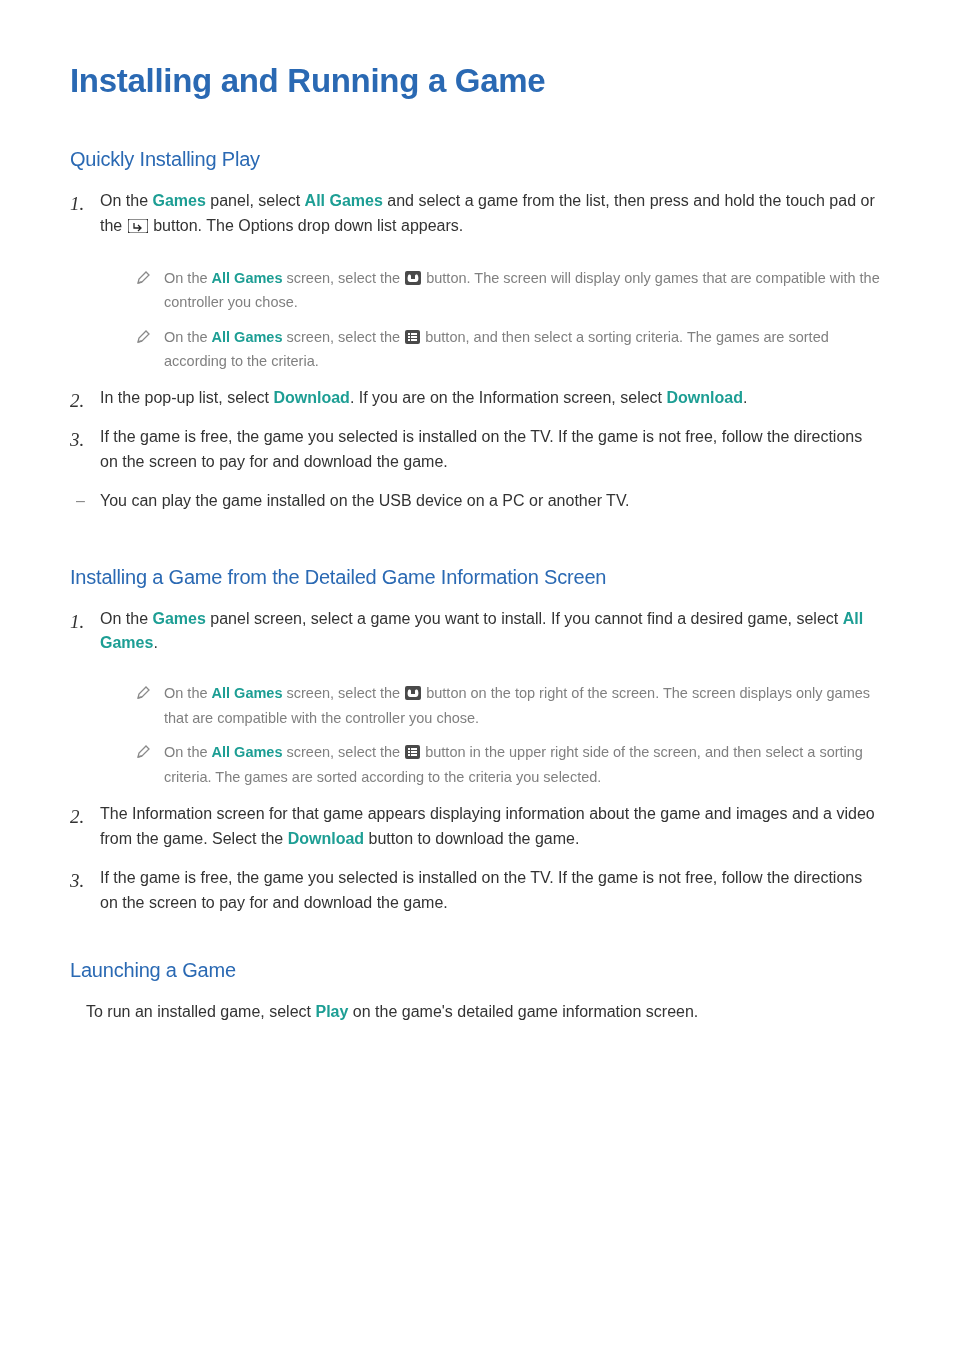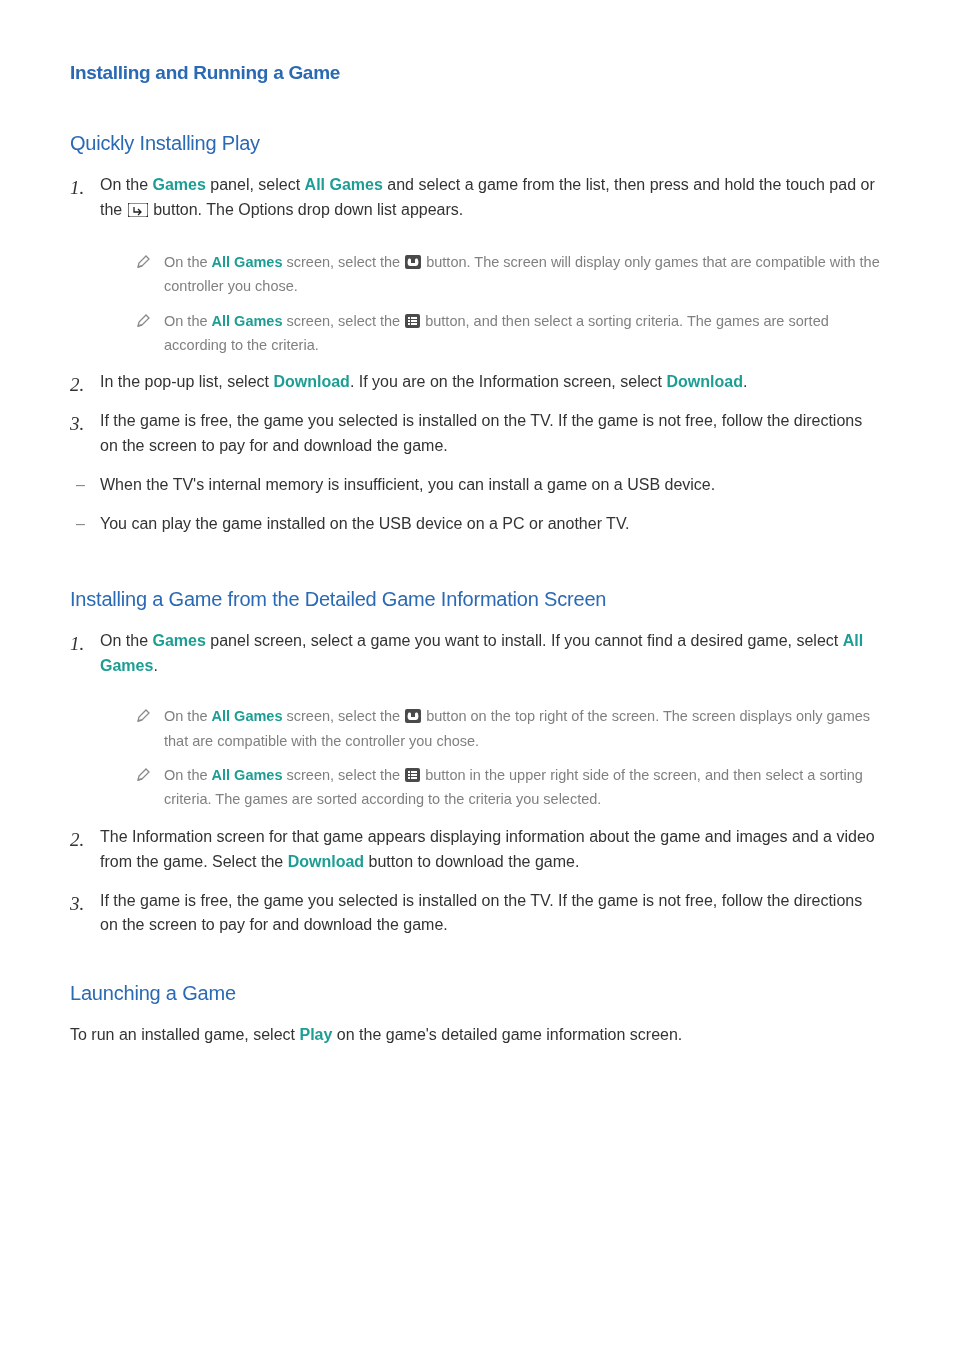--- a/index.html
+++ b/index.html
@@ -6,21 +6,21 @@
   body {
     width: 954px;
     height: 1350px;
     background: #fff;
     font-family: Arial, Helvetica, sans-serif;
     color: #333;
     padding: 62px 70px 0 70px;
   }
   .h1 {
     color: #2a69b3;
-    font-size: 19px;
+    font-size: 33px;
     font-weight: bold;
     margin-bottom: 48px;
     letter-spacing: -0.3px;
   }
   .h2 {
     color: #2a69b3;
     font-size: 20px;
     font-weight: normal;
     margin-bottom: 18px;
     letter-spacing: -0.2px;
@@ -78,20 +78,21 @@
     display: inline-block;
     vertical-align: -2px;
     margin: 0 1px;
   }
   .sec-gap { height: 38px; }
   .sec-gap-sm { height: 30px; }
   .para {
     font-size: 16px;
     color: #333;
     line-height: 1.55;
+    margin-left: 16px;
   }
 </style>
 </head>
 <body>
 
 <h1 class="h1">Installing and Running a Game</h1>
 
 <h2 class="h2">Quickly Installing Play</h2>
 
 <ol class="ol">
@@ -136,21 +137,20 @@
     <span>In the pop-up list, select </span><span class="teal">Download</span><span>. If you are on the Information screen, select </span><span class="teal">Download</span><span>.</span>
   </li>
 
   <li>
     <span class="num">3.</span>
     <span>If the game is free, the game you selected is installed on the TV. If the game is not free, follow the directions on the screen to pay for and download the game.</span>
   </li>
 </ol>
 
 <ul class="ul">
-  <li>When the TV's internal memory is insufficient, you can install a game on a USB device.</li>
   <li>You can play the game installed on the USB device on a PC or another TV.</li>
 </ul>
 
 <div class="sec-gap"></div>
 
 <h2 class="h2">Installing a Game from the Detailed Game Information Screen</h2>
 
 <ol class="ol">
   <li>
     <span class="num">1.</span>

